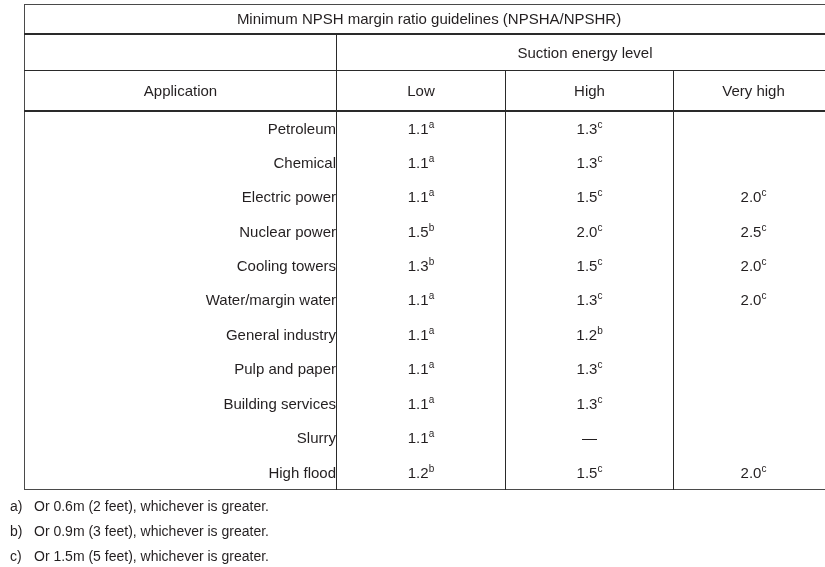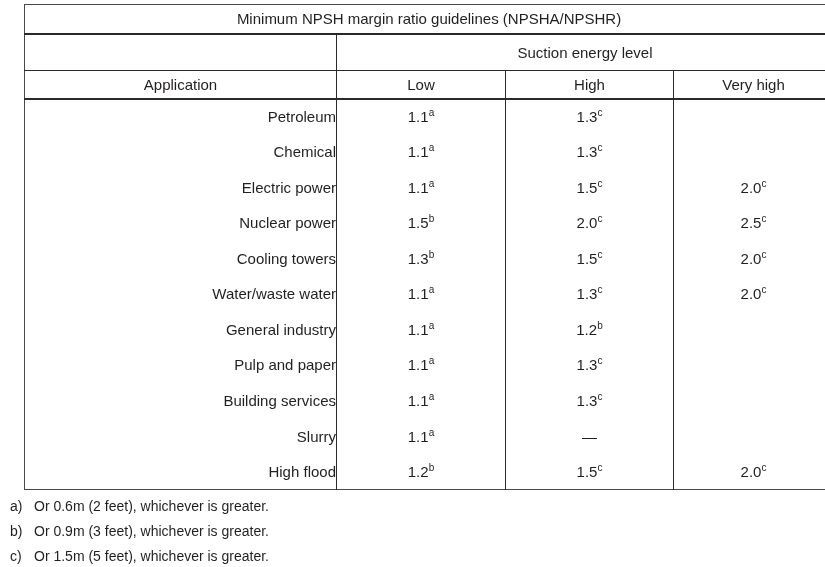--- a/index.html
+++ b/index.html
@@ -39,21 +39,21 @@
   }
   tr.group-row th {
     height: 37px;
     font-weight: normal;
     text-align: center;
     vertical-align: middle;
     border-bottom: 1px solid #2a2a2a;
   }
   tr.group-row th.empty-cell { border-right: 1px solid #2a2a2a; }
   tr.col-row th {
-    height: 28px;
+    height: 40px;
     font-weight: normal;
     text-align: center;
     vertical-align: middle;
     border-bottom: 2px solid #2a2a2a;
     border-right: 1px solid #2a2a2a;
   }
   tr.col-row th:last-child { border-right: none; }
 
   tbody td {
     height: 32px;
@@ -136,21 +136,21 @@
           <td class="val-cell">2.0<sup>c</sup></td>
           <td class="val-cell">2.5<sup>c</sup></td>
         </tr>
         <tr>
           <td class="app-cell">Cooling towers</td>
           <td class="val-cell">1.3<sup>b</sup></td>
           <td class="val-cell">1.5<sup>c</sup></td>
           <td class="val-cell">2.0<sup>c</sup></td>
         </tr>
         <tr>
-          <td class="app-cell">Water/waste water</td>
+          <td class="app-cell">Water/margin water</td>
           <td class="val-cell">1.1<sup>a</sup></td>
           <td class="val-cell">1.3<sup>c</sup></td>
           <td class="val-cell">2.0<sup>c</sup></td>
         </tr>
         <tr>
           <td class="app-cell">General industry</td>
           <td class="val-cell">1.1<sup>a</sup></td>
           <td class="val-cell">1.2<sup>b</sup></td>
           <td class="val-cell"></td>
         </tr>

